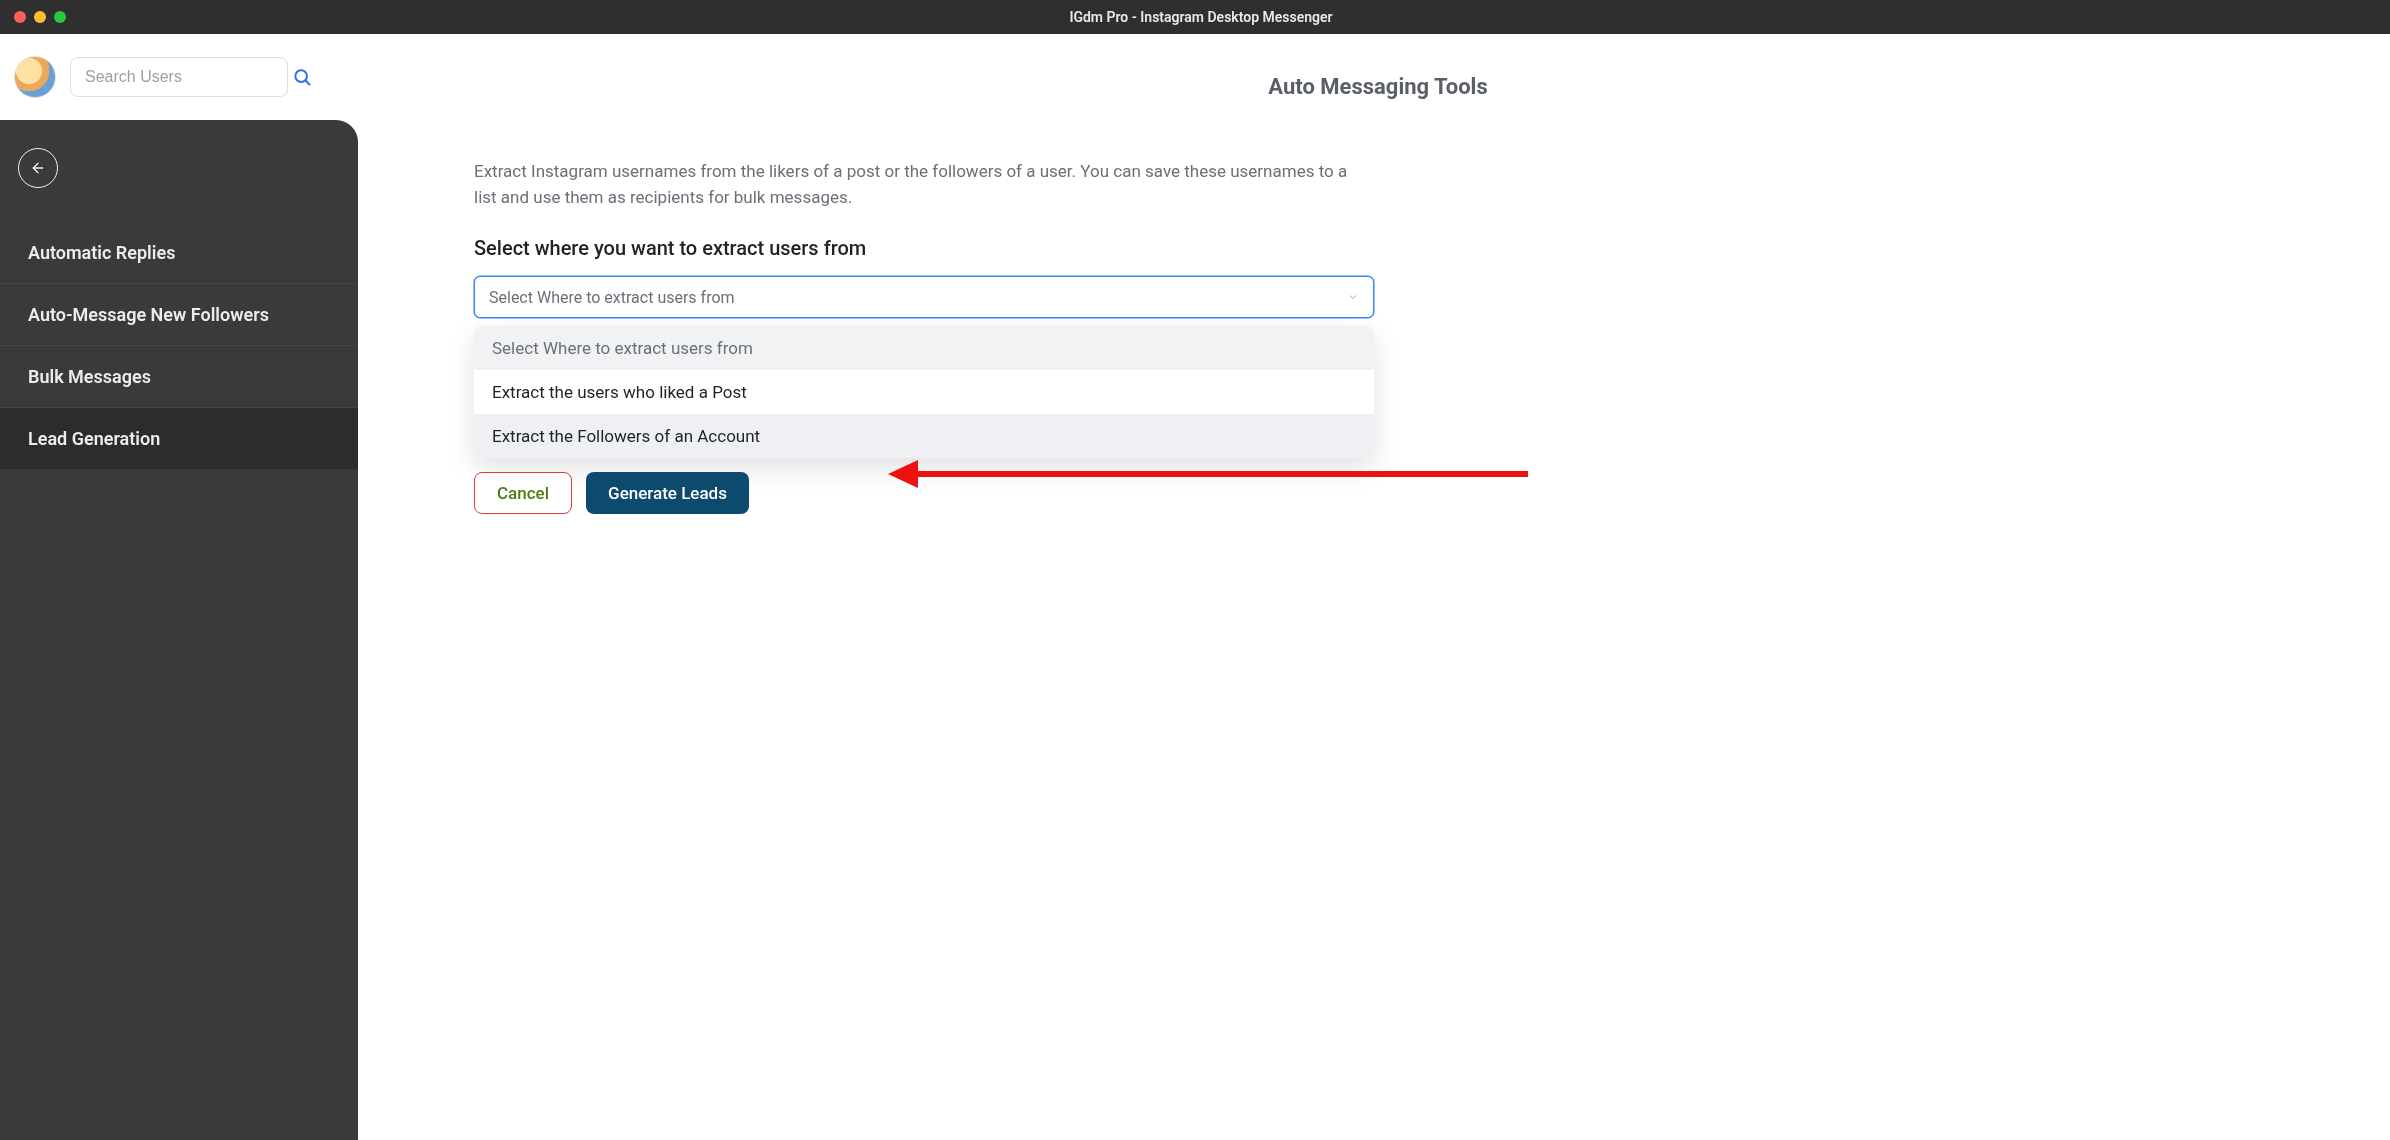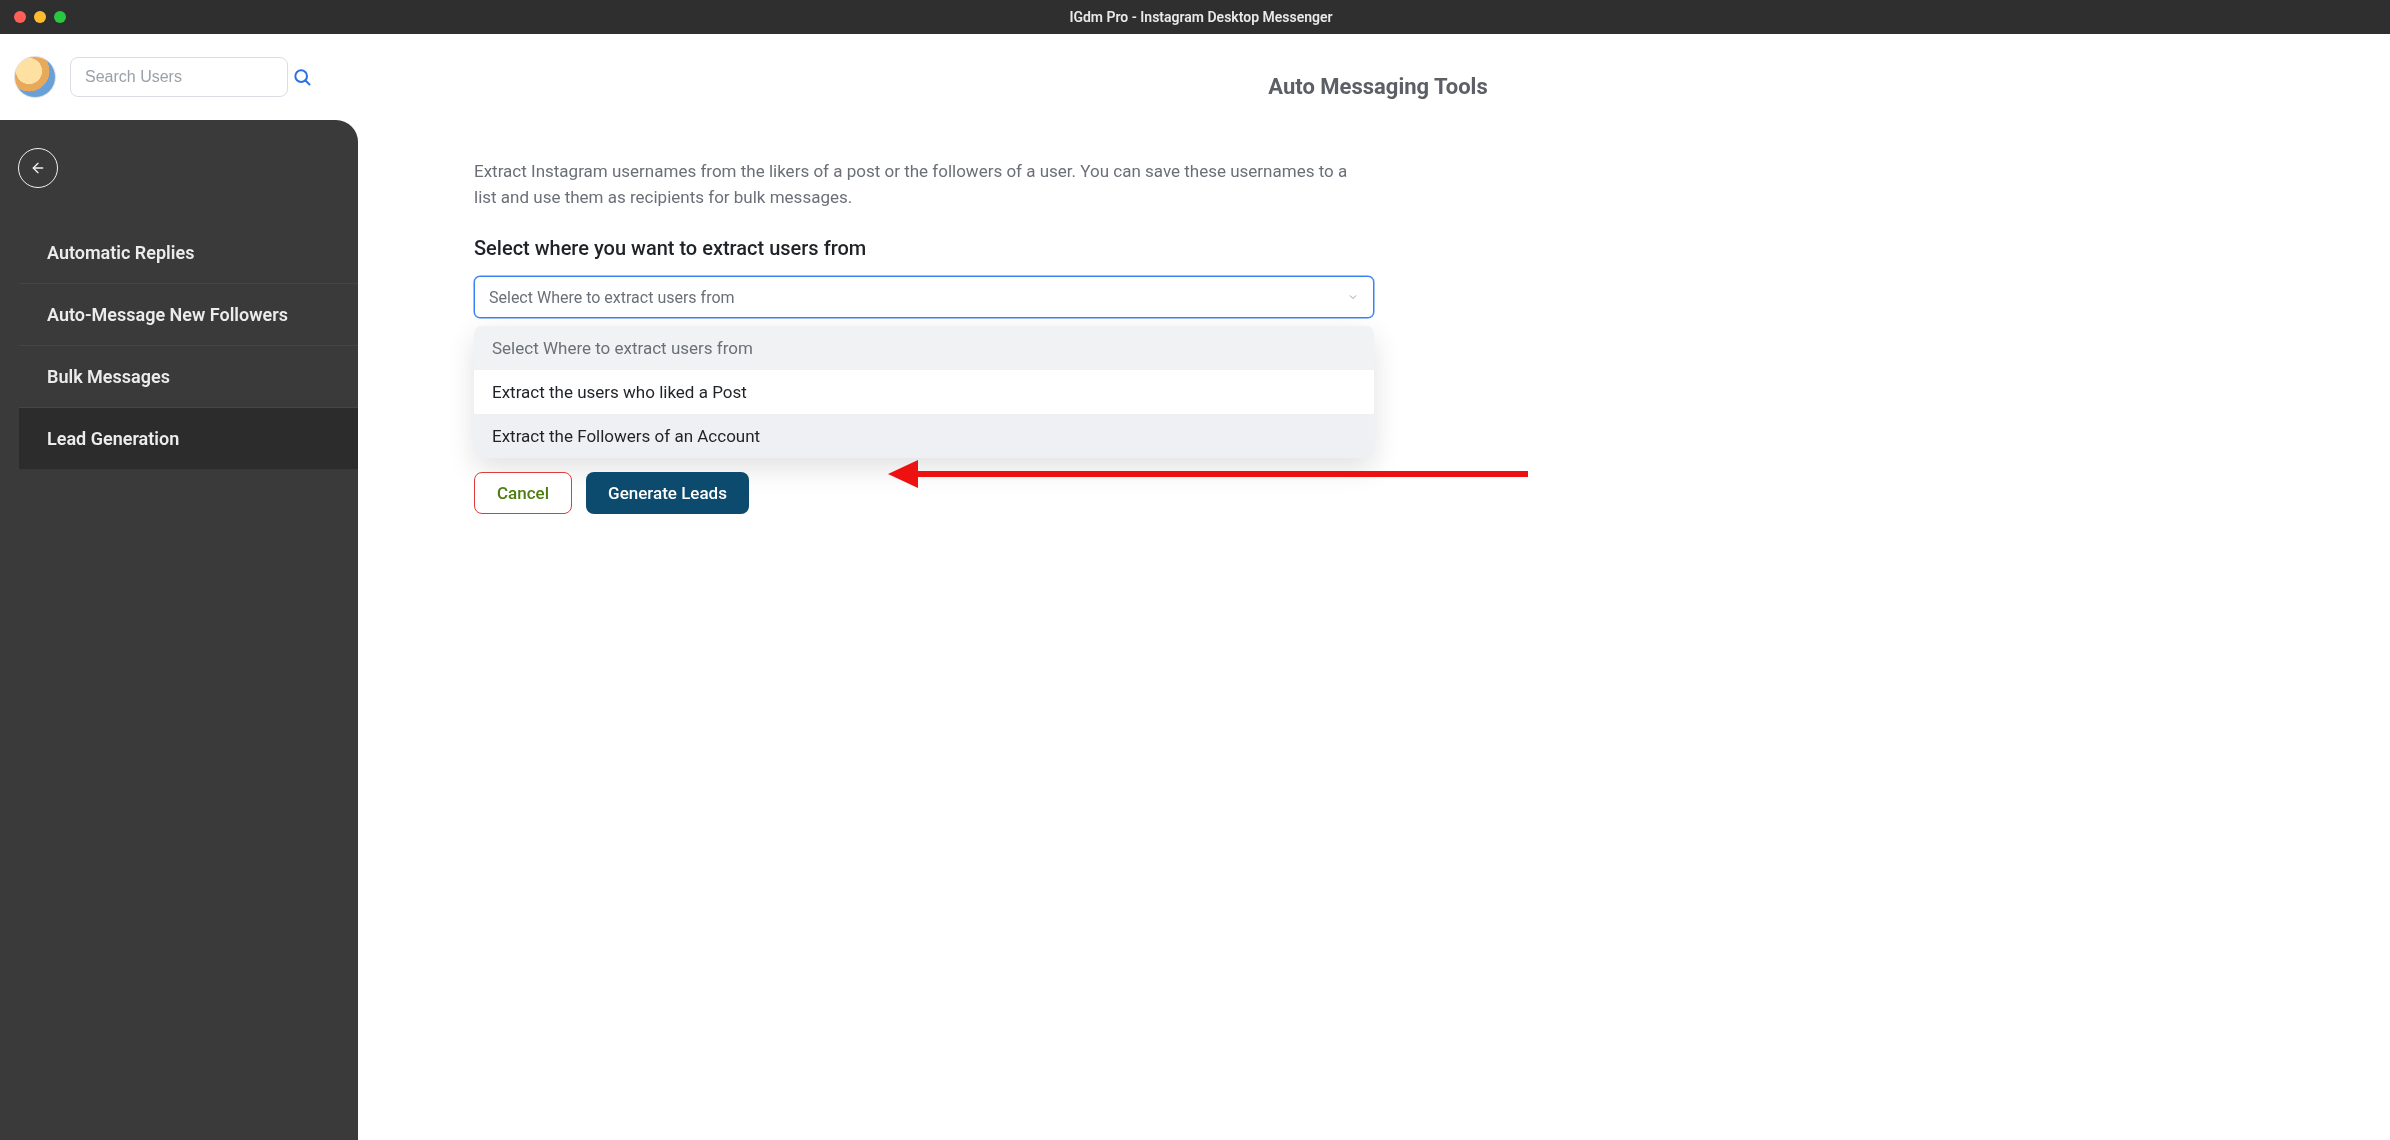--- a/index.html
+++ b/index.html
@@ -90,21 +90,20 @@
   .nav {
     margin-top:34px;
     display:flex; flex-direction:column;
   }
   .nav-item {
     padding:20px 28px;
     font-size:18px; font-weight:600;
     color:#ececec;
     border-bottom:1px solid rgba(255,255,255,0.06);
     cursor:pointer;
-    margin-left:19px;
   }
   .nav-item.active {
     background:#2c2c2c;
   }
 
   .main {
     flex:1;
     position:relative;
     padding: 0 32px 0 40px;
   }

